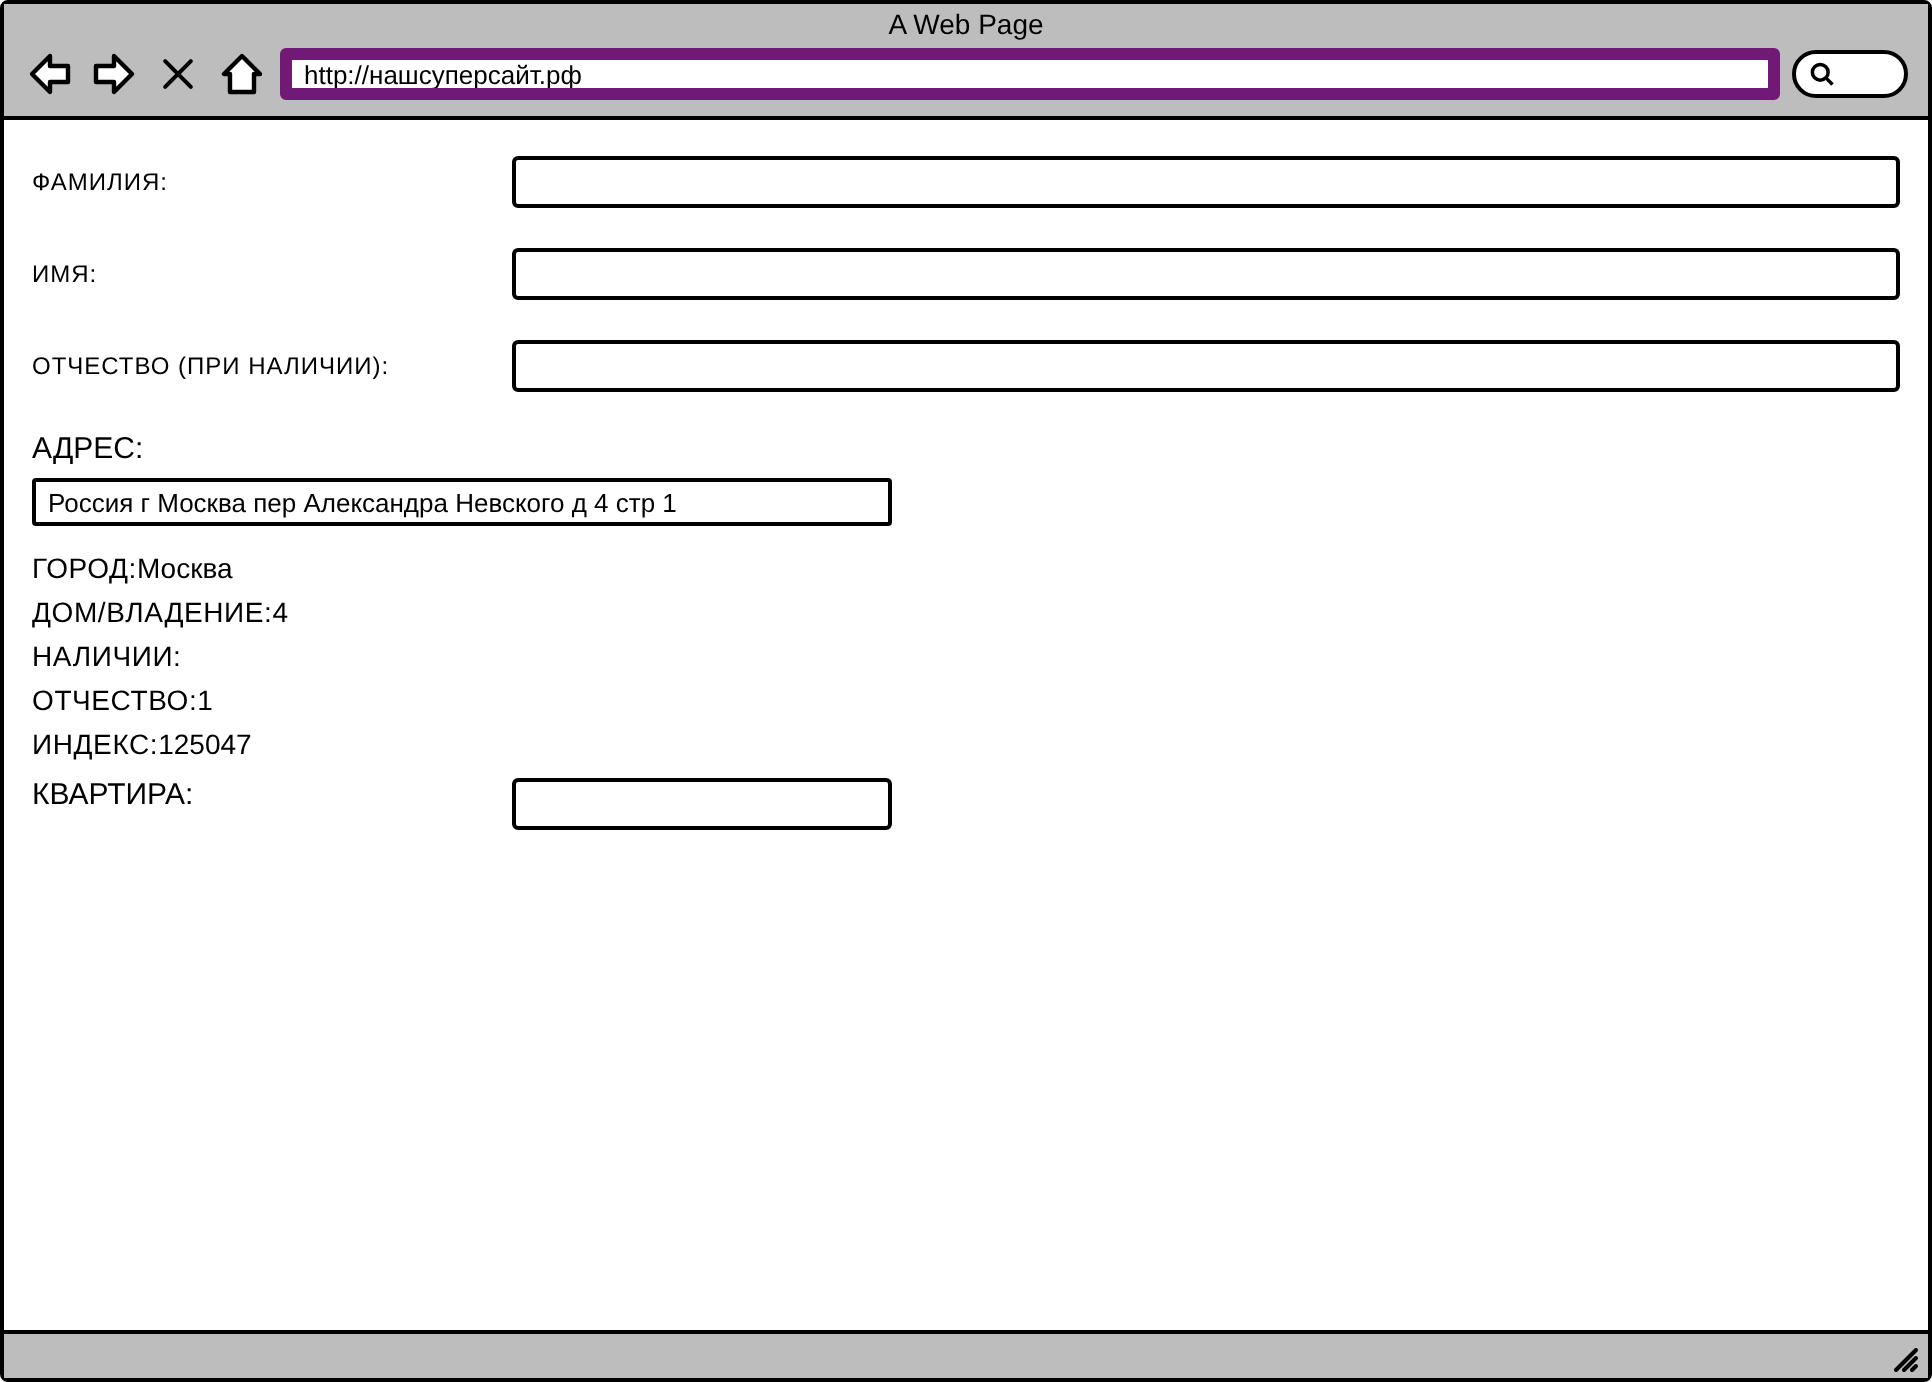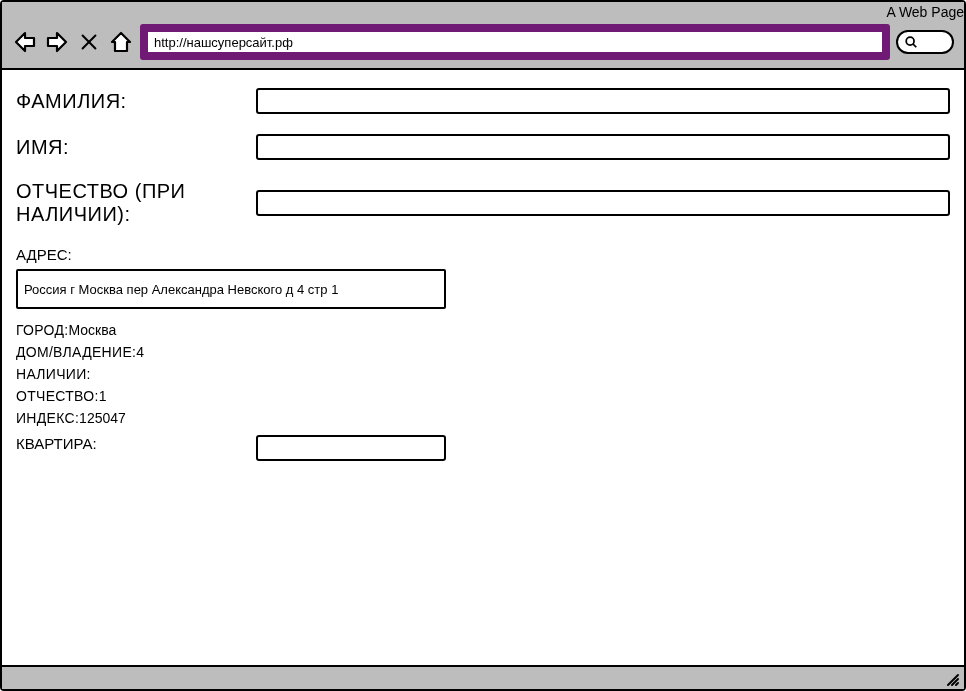--- a/index.html
+++ b/index.html
@@ -18,40 +18,40 @@
     flex-direction: column;
   }
   .titlebar {
     background: #bdbdbd;
     border-bottom: 2.5px solid #000;
     display: flex;
     flex-direction: column;
     align-items: stretch;
   }
   .title-row {
-    text-align: right;
+    text-align: center;
     font-size: 14px;
     padding: 2px 0 0 0;
   }
   .toolbar-row {
     display: flex;
     align-items: center;
     gap: 6px;
     padding: 4px 10px 8px 10px;
   }
   .nav-icon {
     width: 26px; height: 26px;
     display: inline-flex; align-items: center; justify-content: center;
     cursor: pointer;
   }
   .nav-icon svg { stroke: #000; stroke-width: 2.2; fill: #fff; stroke-linejoin: round; stroke-linecap: round; }
   .url-bar {
     flex: 1;
-    height: 36px;
-    border: 8px solid #701a75;
+    height: 26px;
+    border: 6px solid #701a75;
     border-radius: 3px;
     background: #fff;
     font-size: 13px;
     padding: 0 6px;
     font-family: inherit;
   }
   .search-oval {
     width: 58px; height: 24px;
     border: 2.5px solid #000;
     border-radius: 14px;
@@ -69,21 +69,21 @@
     font-size: 15px;
   }
 
   .name-row {
     display: flex;
     align-items: center;
     margin-bottom: 20px;
   }
   .name-label {
     width: 240px;
-    font-size: 20px;
+    font-size: 12px;
     letter-spacing: 0.5px;
   }
   .wide-input {
     flex: 1;
     height: 26px;
     border: 2.5px solid #000;
     border-radius: 3px;
     background: #fff;
     font-family: inherit;
     font-size: 14px;
@@ -91,21 +91,21 @@
   }
 
   .section-label {
     margin-top: 12px;
     margin-bottom: 6px;
     font-size: 15px;
   }
 
   .address-input {
     width: 430px;
-    height: 40px;
+    height: 24px;
     border: 2px solid #000;
     border-radius: 2px;
     background: #fff;
     font-family: inherit;
     font-size: 13px;
     padding: 0 6px;
     margin-bottom: 10px;
   }
 
   .detail-block {

